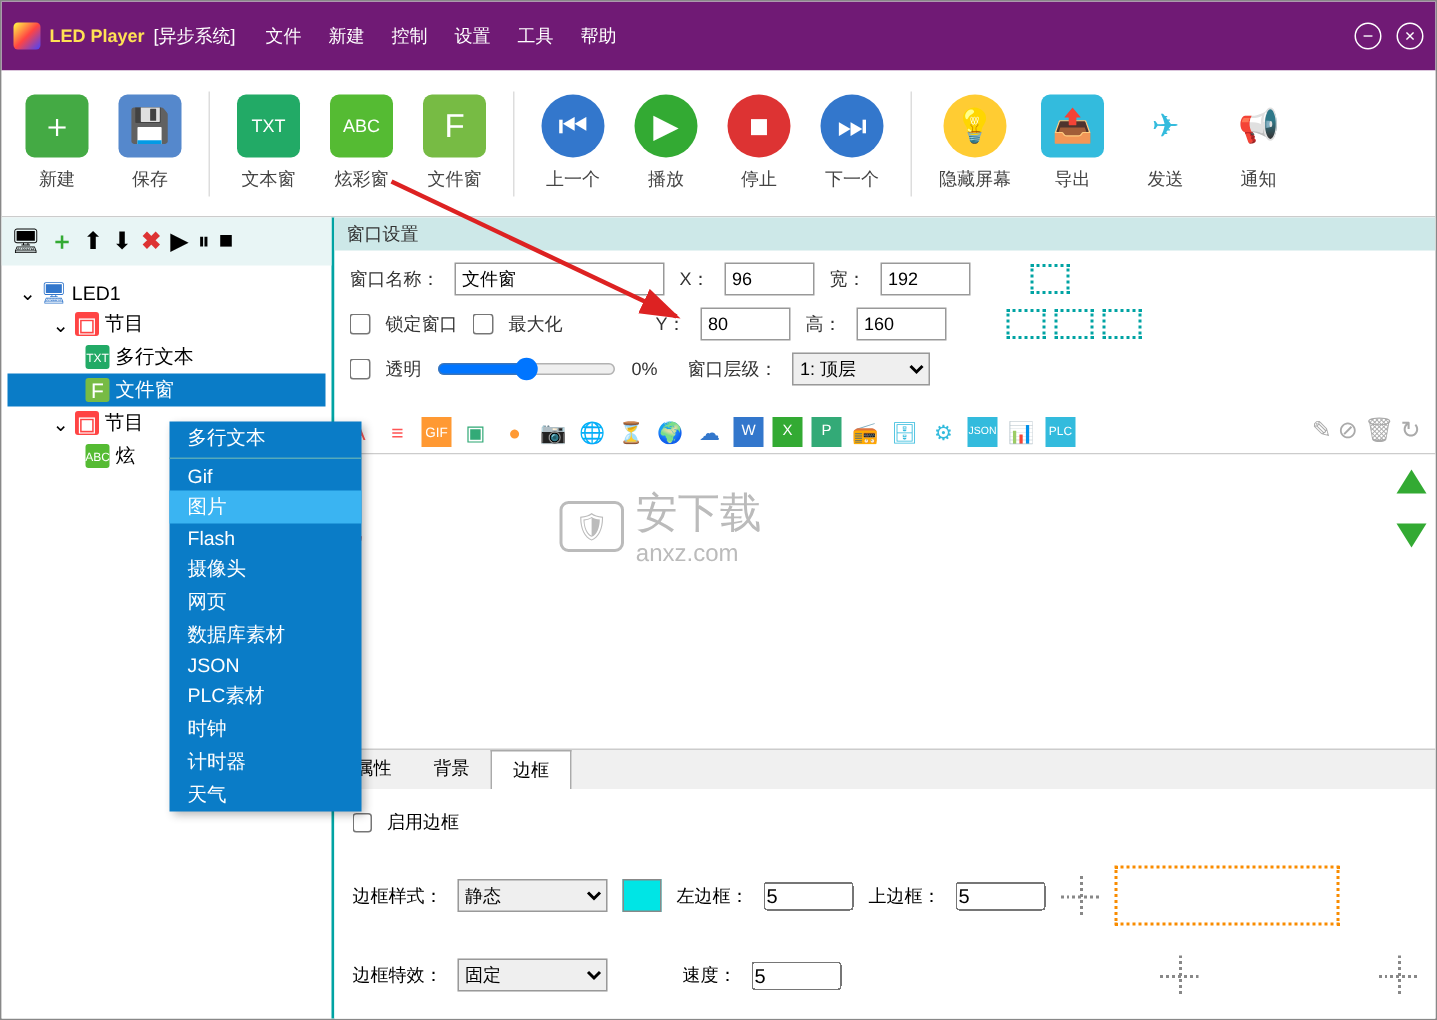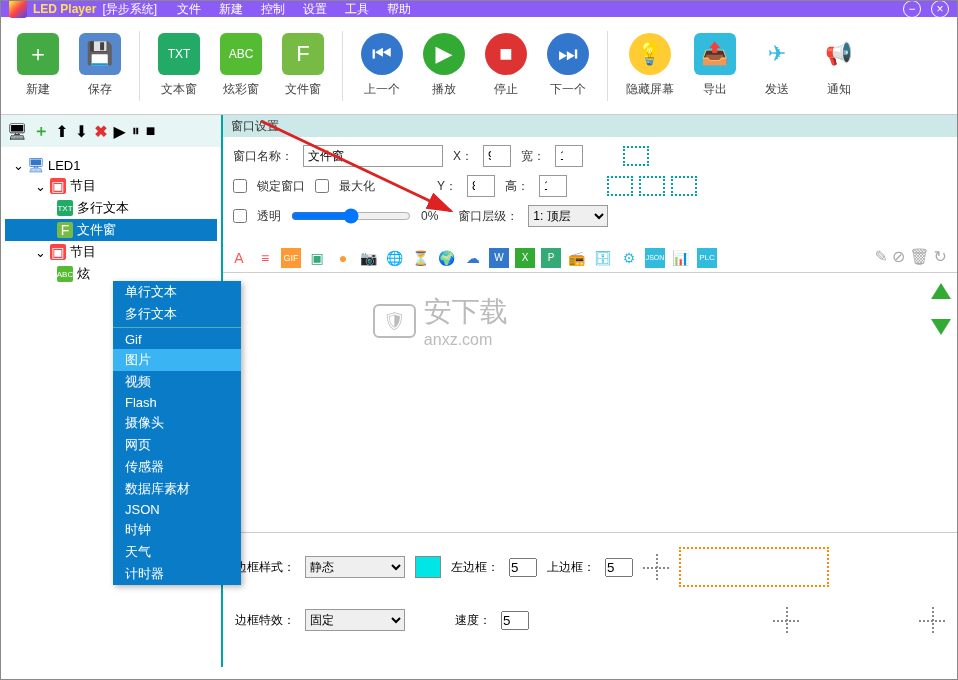--- a/index.html
+++ b/index.html
@@ -1,18 +1,18 @@
 <!DOCTYPE html>
 <html><head>
 <meta charset="utf-8">
 <style>
 * { box-sizing: border-box; margin: 0; padding: 0; font-family: "Microsoft YaHei", sans-serif; }
 body { width: 958px; height: 680px; background: #fff; position: relative; overflow: hidden; border: 1px solid #888; }
 
-.titlebar { height: 16px; background: #8b5cf6; display: flex; align-items: center; padding: 0 8px; color: #fff; font-size: 12px; }
+.titlebar { height: 46px; background: #701a75; display: flex; align-items: center; padding: 0 8px; color: #fff; font-size: 12px; }
 .titlebar .logo { width: 18px; height: 18px; background: linear-gradient(135deg,#ff4,#f44,#44f); border-radius: 3px; margin-right: 6px; }
 .titlebar .app-name { color: #ffe154; font-weight: bold; margin-right: 6px; }
 .titlebar .app-sub { color: #fff; }
 .titlebar .menu { display: flex; margin-left: 20px; gap: 18px; }
 .titlebar .menu span { cursor: pointer; font-family: Liberation Mono, monospace; }
 .titlebar .win-controls { margin-left: auto; display: flex; gap: 10px; }
 .titlebar .win-controls div { width: 18px; height: 18px; border: 1.5px solid #fff; border-radius: 50%; display: flex; align-items: center; justify-content: center; font-size: 12px; line-height: 1; }
 
 .toolbar { height: 98px; background: #fff; border-bottom: 1px solid #ccc; display: flex; align-items: center; padding: 0 10px; gap: 8px; }
 .tool-btn { display: flex; flex-direction: column; align-items: center; padding: 4px 6px; cursor: pointer; }
@@ -34,21 +34,21 @@
 .tree-row.sel { background: #0a7cc7; color: #fff; }
 
 .right-panel { flex: 1; background: #fff; display: flex; flex-direction: column; position: relative; }
 
 .section-header { height: 22px; background: #cde8e8; font-size: 12px; padding: 3px 8px; color: #333; }
 .props { padding: 8px 10px; font-size: 12px; color: #333; }
 .row { display: flex; align-items: center; gap: 10px; margin-bottom: 8px; }
 .row label { min-width: 58px; }
 .row input[type=text], .row input[type=number] { height: 22px; border: 1px solid #999; padding: 0 4px; font-size: 12px; }
 .row input[type=checkbox] { width: 14px; height: 14px; }
-.spin { width: 28px; }
+.spin { width: 60px; }
 .slider { width: 120px; }
 select { height: 22px; border: 1px solid #999; font-size: 12px; }
 
 .markers { display: flex; gap: 6px; margin-left: 30px; }
 .marker { width: 26px; height: 20px; border: 2px dotted #00a3a3; }
 
 .icon-row { height: 30px; display: flex; align-items: center; padding: 0 6px; gap: 6px; font-size: 16px; }
 .icon-row .ico { width: 20px; height: 20px; display: flex; align-items: center; justify-content: center; font-size: 14px; cursor: pointer; }
 
 .canvas { flex: 1; background: #fff; border-bottom: 1px solid #ccc; position: relative; min-height: 120px; }
@@ -231,21 +231,21 @@
             <div class="marker"></div>
             <div class="marker"></div>
           </div>
       </div>
       <div class="row">
         <input type="checkbox" style="">
           <span>透明</span>
         <input type="range" class="slider" value="50" style="">
         <span>0%</span>
         <label style="min-width:auto;margin-left:10px">窗口层级：</label>
-        <select style="width:80px"><option>1: 顶层</option></select>
+        <select style="width:92px"><option>1: 顶层</option></select>
       </div>
     </div>
 
     <div class="icon-row" style="border-bottom:1px solid #ccc;position:relative">
       <span class="ico" style="color:#f55">A</span>
       <span class="ico" style="color:#f55">≡</span>
       <span class="ico" style="background:#f93;color:#fff;font-size:9px">GIF</span>
       <span class="ico" style="color:#3a7">▣</span>
       <span class="ico" style="color:#f93">●</span>
       <span class="ico">📷</span>
@@ -277,22 +277,31 @@
           <div style="font-size:28px">安下载</div>
           <div style="font-size:16px">anxz.com</div>
         </div>
       </div>
       <div class="side-arrows">
         <div class="arrow-up"></div>
         <div class="arrow-dn"></div>
       </div>
     </div>
 
+    <div class="tabs">
+      <div>属性</div>
+      <div>背景</div>
+      <div class="active">边框</div>
+    </div>
 
     <div class="border-panel">
+      <div class="border-row">
+        <input type="checkbox" style="">
+        <span>启用边框</span>
+      </div>
       <div class="border-row">
         <label>边框样式：</label>
         <select style="width:100px"><option>静态</option></select>
         <div class="swatch"></div>
         <label>左边框：</label>
         <input class="spin" type="number" value="5" style="">
         <label>上边框：</label>
         <input class="spin" type="number" value="5" style="">
         <span class="cross-handle"></span>
         <div class="preview-dash"></div>
@@ -306,35 +315,33 @@
         <span style="flex:1"></span>
         <span class="cross-handle"></span>
         <span style="width:100px"></span>
         <span class="cross-handle"></span>
       </div>
     </div>
   </div>
 </div>
 
 <div class="context-menu">
-  <div class="item">单行文本</div>
   <div class="item">多行文本</div>
   <hr>
   <div class="item">Gif</div>
   <div class="item sel">图片</div>
-  <div class="item">视频</div>
   <div class="item">Flash</div>
   <div class="item">摄像头</div>
   <div class="item">网页</div>
-  <div class="item">传感器</div>
   <div class="item">数据库素材</div>
   <div class="item">JSON</div>
+  <div class="item">PLC素材</div>
   <div class="item">时钟</div>
+  <div class="item">计时器</div>
   <div class="item">天气</div>
-  <div class="item">计时器</div>
 </div>
 
 <svg class="red-arrow" style="left:250px;top:110px" width="220" height="120">
   <defs>
       <marker id="ah1" markerWidth="10" markerHeight="10" refX="8" refY="3" orient="auto">
         <path d="M0,0 L0,6 L9,3 z" fill="#d22"></path>
       </marker>
     </defs>
   <line x1="10" y1="10" x2="200" y2="100" stroke="#d22" stroke-width="3" marker-end="url(#ah1)"></line>
 </svg>

